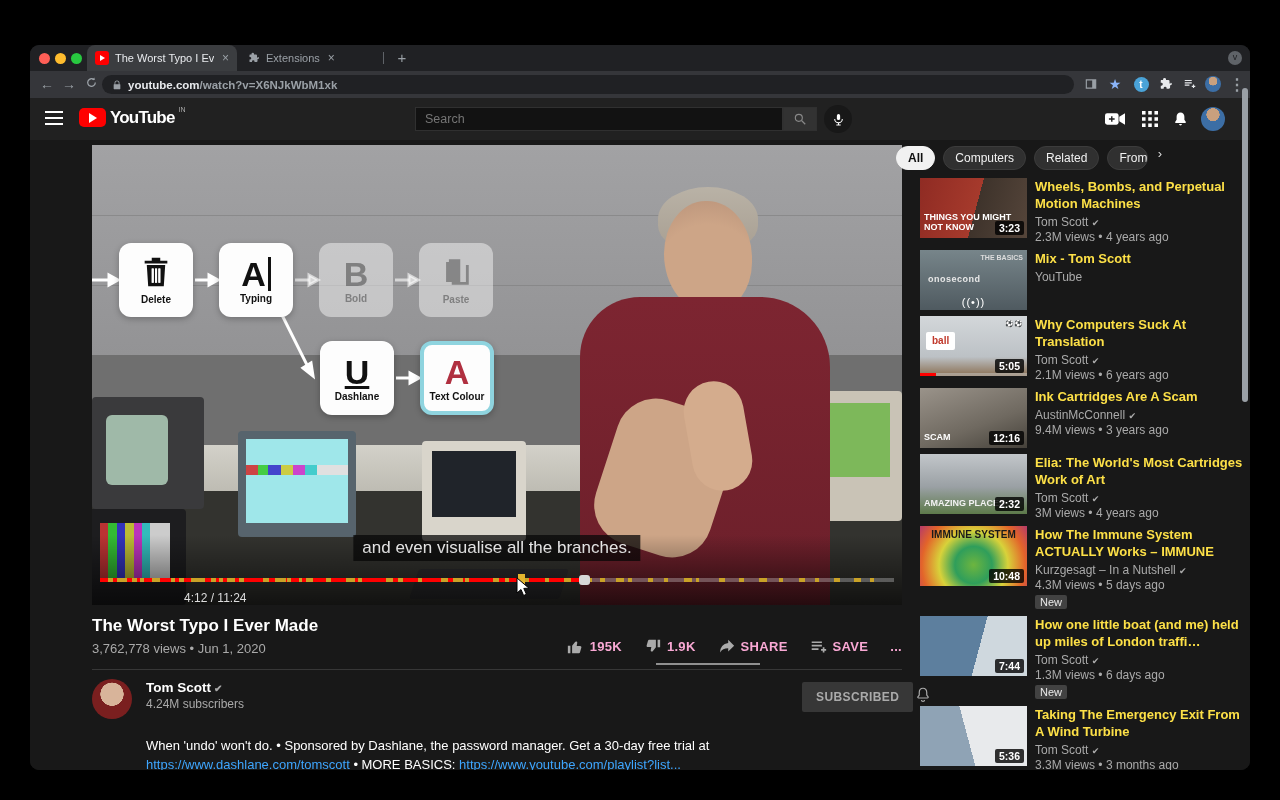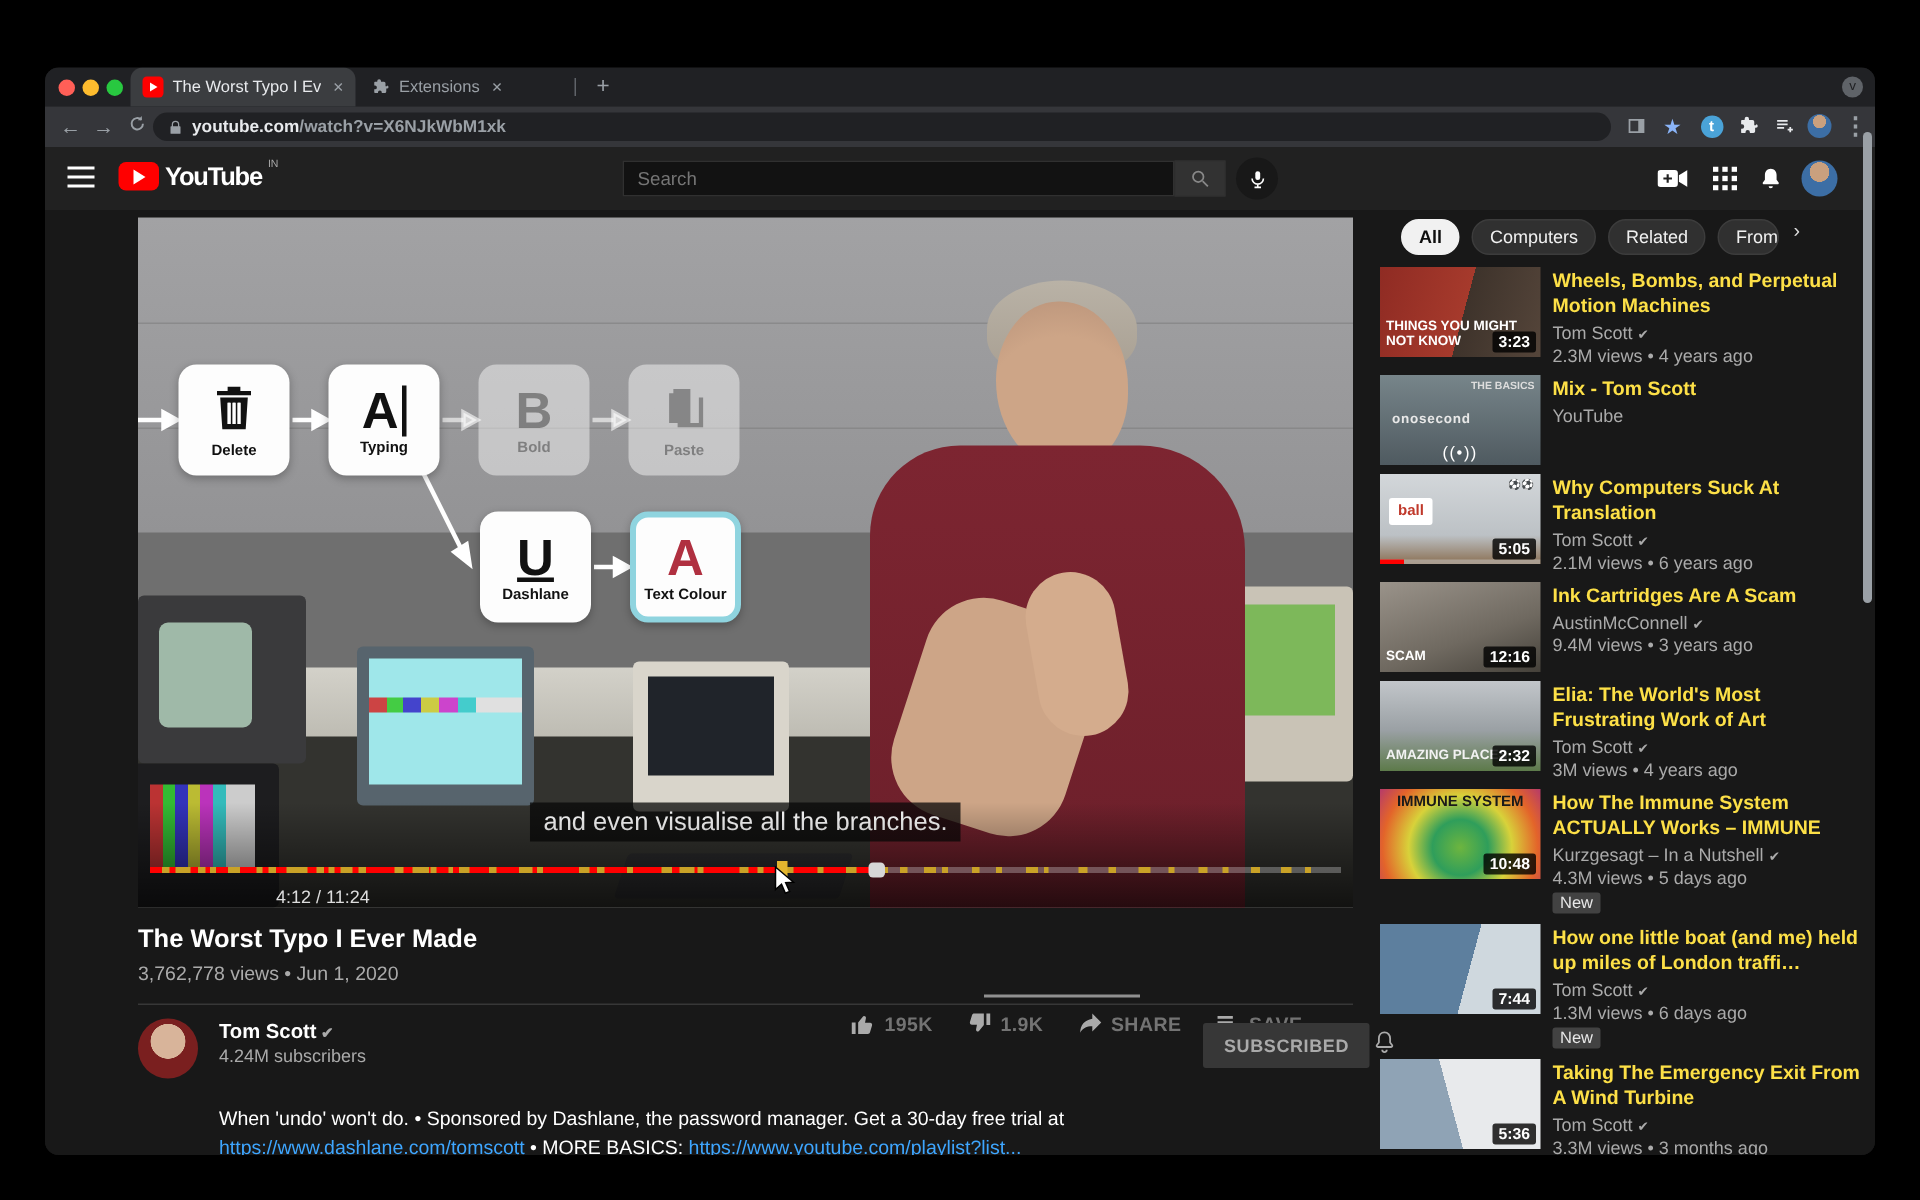--- a/index.html
+++ b/index.html
@@ -116,37 +116,37 @@
   .mini-ic { width:20px; height:15px; border:2px solid #eee; border-radius:2px; position:relative; }
   .mini-ic::after { content:""; position:absolute; right:1px; bottom:1px; width:8px; height:6px; background:#eee; }
   .theater-ic { width:21px; height:13px; border:2px solid #eee; border-radius:2px; }
 
   
   #cursor { position:absolute; left:424px; top:432px; z-index:60; }
 
   
   #video-title { position:absolute; left:62px; top:518px; color:#fff; font-size:17px; font-weight:bold; }
   #video-stats { position:absolute; left:62px; top:543px; color:#aaa; font-size:13px; }
-  #actions { position:absolute; top:540px; right:348px; display:flex; align-items:center; gap:22px; color:#737373; font-size:13px; font-weight:bold;margin-top:36px; }
+  #actions { position:absolute; top:540px; right:348px; display:flex; align-items:center; gap:22px; color:#f9a8d4; font-size:13px; font-weight:bold; }
   .act { display:flex; align-items:center; gap:6px; letter-spacing:.3px; }
   #sentiment { position:absolute; left:626px; top:565px; width:104px; height:2px; background:#909090; }
   #divider1 { position:absolute; left:62px; top:571px; width:810px; height:1px; background:#373737; }
 
   #ch-avatar { position:absolute; left:62px; top:581px; width:40px; height:40px; border-radius:50%; background:radial-gradient(circle at 50% 38%, #d8b49a 36%, #7a1f1f 37%); }
   #ch-name { position:absolute; left:116px; top:582px; color:#fff; font-size:13.5px; font-weight:bold; }
   #ch-check { color:#aaa; font-size:10px; margin-left:3px; }
   #ch-subs { position:absolute; left:116px; top:599px; color:#aaa; font-size:12px; }
   #subscribed-btn { position:absolute; left:772px; top:584px; background:#373737; color:#aaa; font-size:12px; font-weight:bold; letter-spacing:.4px; padding:8px 14px; border-radius:2px; }
   #sub-bell { position:absolute; left:884px; top:588px; }
 
   #desc { position:absolute; left:116px; top:638px; width:700px; color:#fff; font-size:13px; line-height:19px; }
   #desc a { color:#3ea6ff; text-decoration:none; }
 
   
-  #chips-row { position:absolute; left:904px; top:48px; width:266px; display:flex; gap:8px; align-items:flex-start; }
+  #chips-row { position:absolute; left:866px; top:48px; width:266px; display:flex; gap:8px; align-items:flex-start; }
   .chip { height:24px; padding:0 11px; border-radius:12px; background:#303030; border:1px solid #3c3c3c; color:#f1f1f1; font-size:12px; line-height:22px; white-space:nowrap; }
   .chip.active { background:#f1f1f1; color:#0f0f0f; border-color:#f1f1f1; font-weight:bold; }
   .chip.cut { max-width:88px; overflow:hidden; }
   #chip-chevron { color:#ddd; font-size:13px; margin-left:2px; }
 
   #sidebar-videos { position:absolute; left:890px; top:80px; width:325px; display:flex; flex-direction:column; gap:6px; }
   .vrow { display:flex; gap:8px; text-decoration:none; min-height:60px; }
   .vthumb { position:relative; width:107px; height:60px; flex:none; border-radius:0; overflow:hidden; background:#444; }
   .vdur { position:absolute; right:3px; bottom:3px; background:rgba(0,0,0,.8); color:#fff; font-size:10.5px; font-weight:bold; padding:1px 4px; border-radius:2px; }
   .vmix { position:absolute; left:50%; transform:translateX(-50%); bottom:2px; color:#fff; font-size:11px; letter-spacing:1px; }
@@ -594,21 +594,21 @@
             <div class="vchan">AustinMcConnell <span class="vcheck">✔</span></div>
             <div class="vviews">9.4M views • 3 years ago</div>
           </div>
         </a>
         <a class="vrow" href="#">
           <div class="vthumb" style="background: linear-gradient(rgb(194, 198, 202) 0%, rgb(154, 160, 164) 55%, rgb(93, 122, 74) 100%);">
             <span class="vlabel pos-bl" style="color: rgb(242, 242, 242);">AMAZING PLACES</span>
             <span class="vdur">2:32</span>
           </div>
           <div class="vmeta">
-            <div class="vtitle">Elia: The World's Most Frustrating Work of Art</div>
+            <div class="vtitle">Elia: The World's Most Cartridges Work of Art</div>
             <div class="vchan">Tom Scott <span class="vcheck">✔</span></div>
             <div class="vviews">3M views • 4 years ago</div>
           </div>
         </a>
         <a class="vrow" href="#">
           <div class="vthumb" style="background: radial-gradient(circle at 50% 65%, rgb(109, 181, 63) 0%, rgb(47, 158, 91) 28%, rgb(216, 210, 58) 52%, rgb(227, 100, 42) 78%, rgb(181, 58, 106) 100%);">
             <span class="vlabel pos-tc" style="color: rgb(26, 26, 26);">IMMUNE SYSTEM</span>
             <span class="vdur">10:48</span>
           </div>
           <div class="vmeta"><div class="vtitle">How The Immune System ACTUALLY Works – IMMUNE</div><div class="vchan">Kurzgesagt – In a Nutshell <span class="vcheck">✔</span></div><div class="vviews">4.3M views • 5 days ago</div><span class="vnew">New</span></div>

